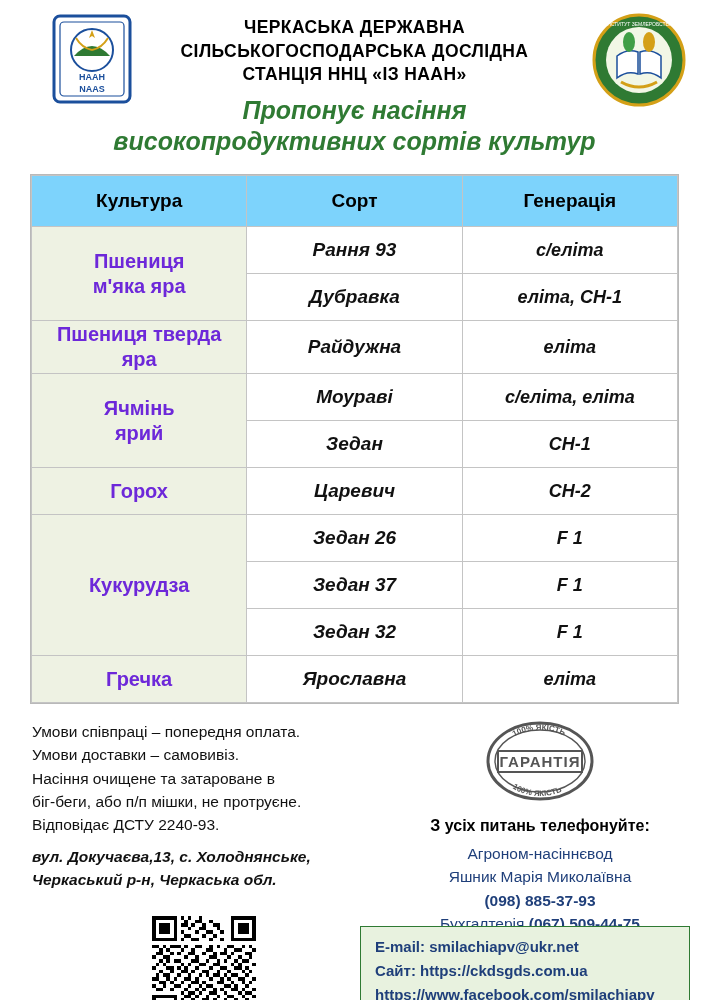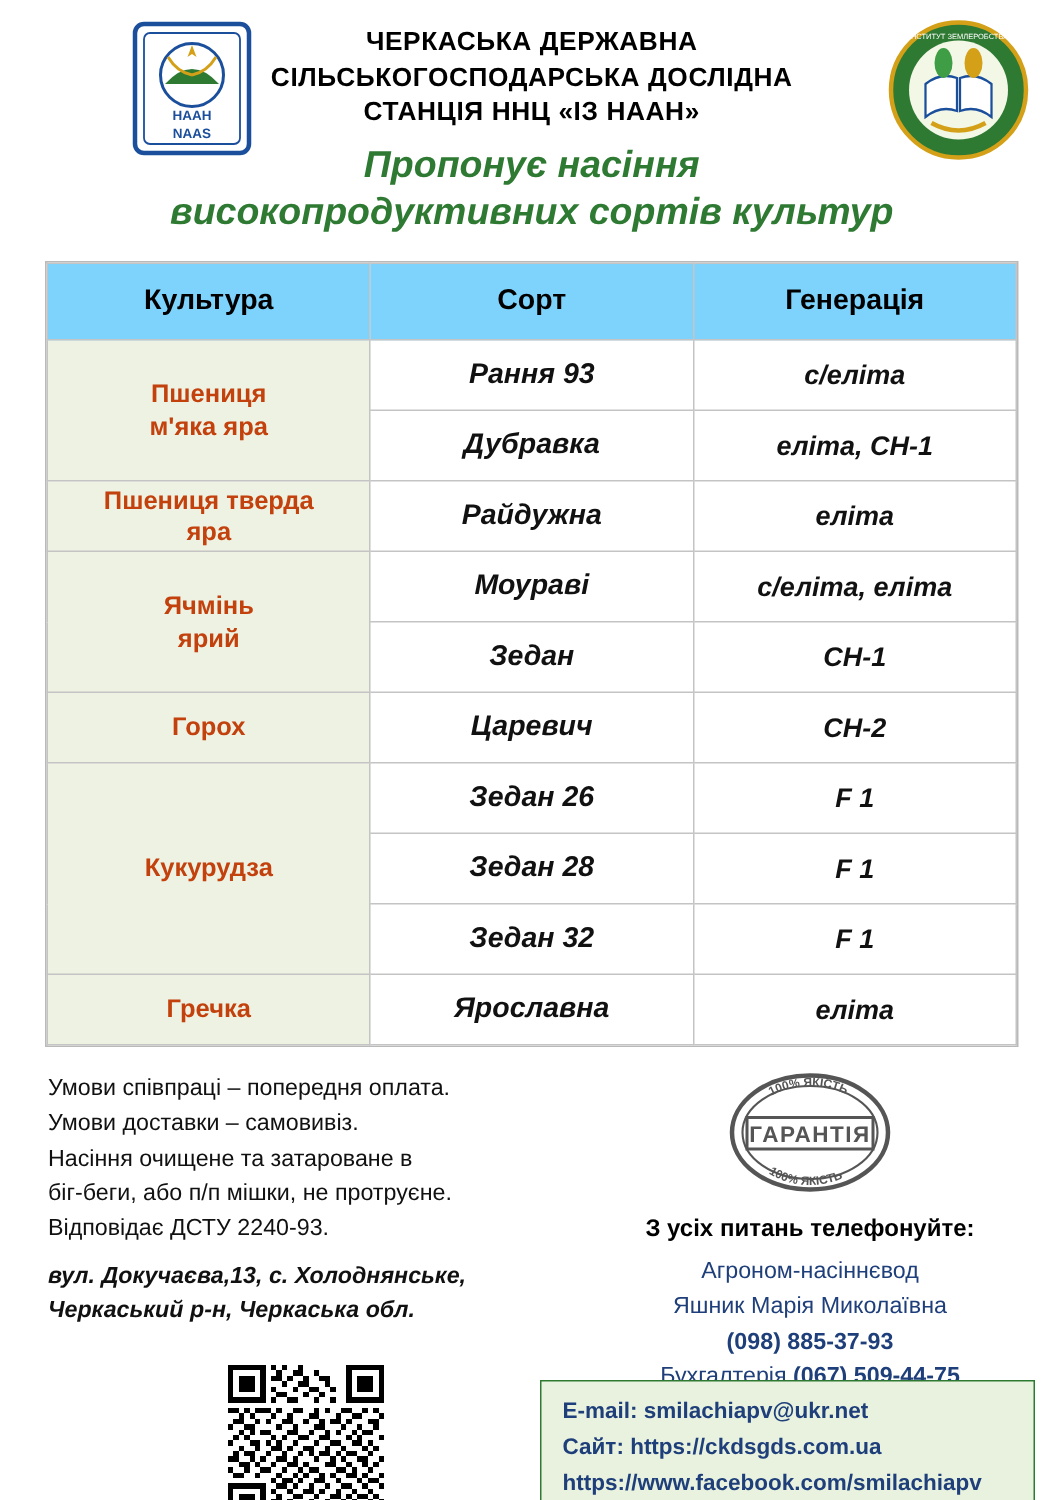--- a/index.html
+++ b/index.html
@@ -21,21 +21,20 @@
     position: relative;
     height: 160px;
     padding: 8px 0 0 0;
   }
   .logo-left {
     position: absolute;
     left: 52px;
     top: 14px;
     width: 104px;
     height: 90px;
-    margin-left: 36px;
   }
   .logo-right {
     position: absolute;
     right: 22px;
     top: 12px;
     width: 96px;
     height: 96px;
   }
   .header-title {
     text-align: center;
@@ -76,23 +75,23 @@
   }
   table.seed-table th {
     background: #7dd3fc;
     color: #000;
     font-size: 19px;
     font-weight: bold;
     height: 48px;
   }
   td.crop {
     background: #eef2e3;
-    color: #c2410c;
-    font-weight: bold;
-    font-size: 17px;
+    color: #6d28d9;
+    font-weight: bold;
+    font-size: 20px;
     line-height: 1.25;
     width: 29%;
   }
   td.variety {
     background: #ffffff;
     color: #111;
     font-weight: bold;
     font-style: italic;
     font-size: 19px;
     width: 36%;
@@ -271,21 +270,21 @@
         <td class="variety">Царевич</td>
         <td class="generation">СН-2</td>
       </tr>
 
       <tr>
         <td class="crop" rowspan="3">Кукурудза</td>
         <td class="variety">Зедан 26</td>
         <td class="generation">F 1</td>
       </tr>
       <tr>
-        <td class="variety">Зедан 28</td>
+        <td class="variety">Зедан 37</td>
         <td class="generation">F 1</td>
       </tr>
       <tr>
         <td class="variety">Зедан 32</td>
         <td class="generation">F 1</td>
       </tr>
 
       <tr>
         <td class="crop">Гречка</td>
         <td class="variety">Ярославна</td>

